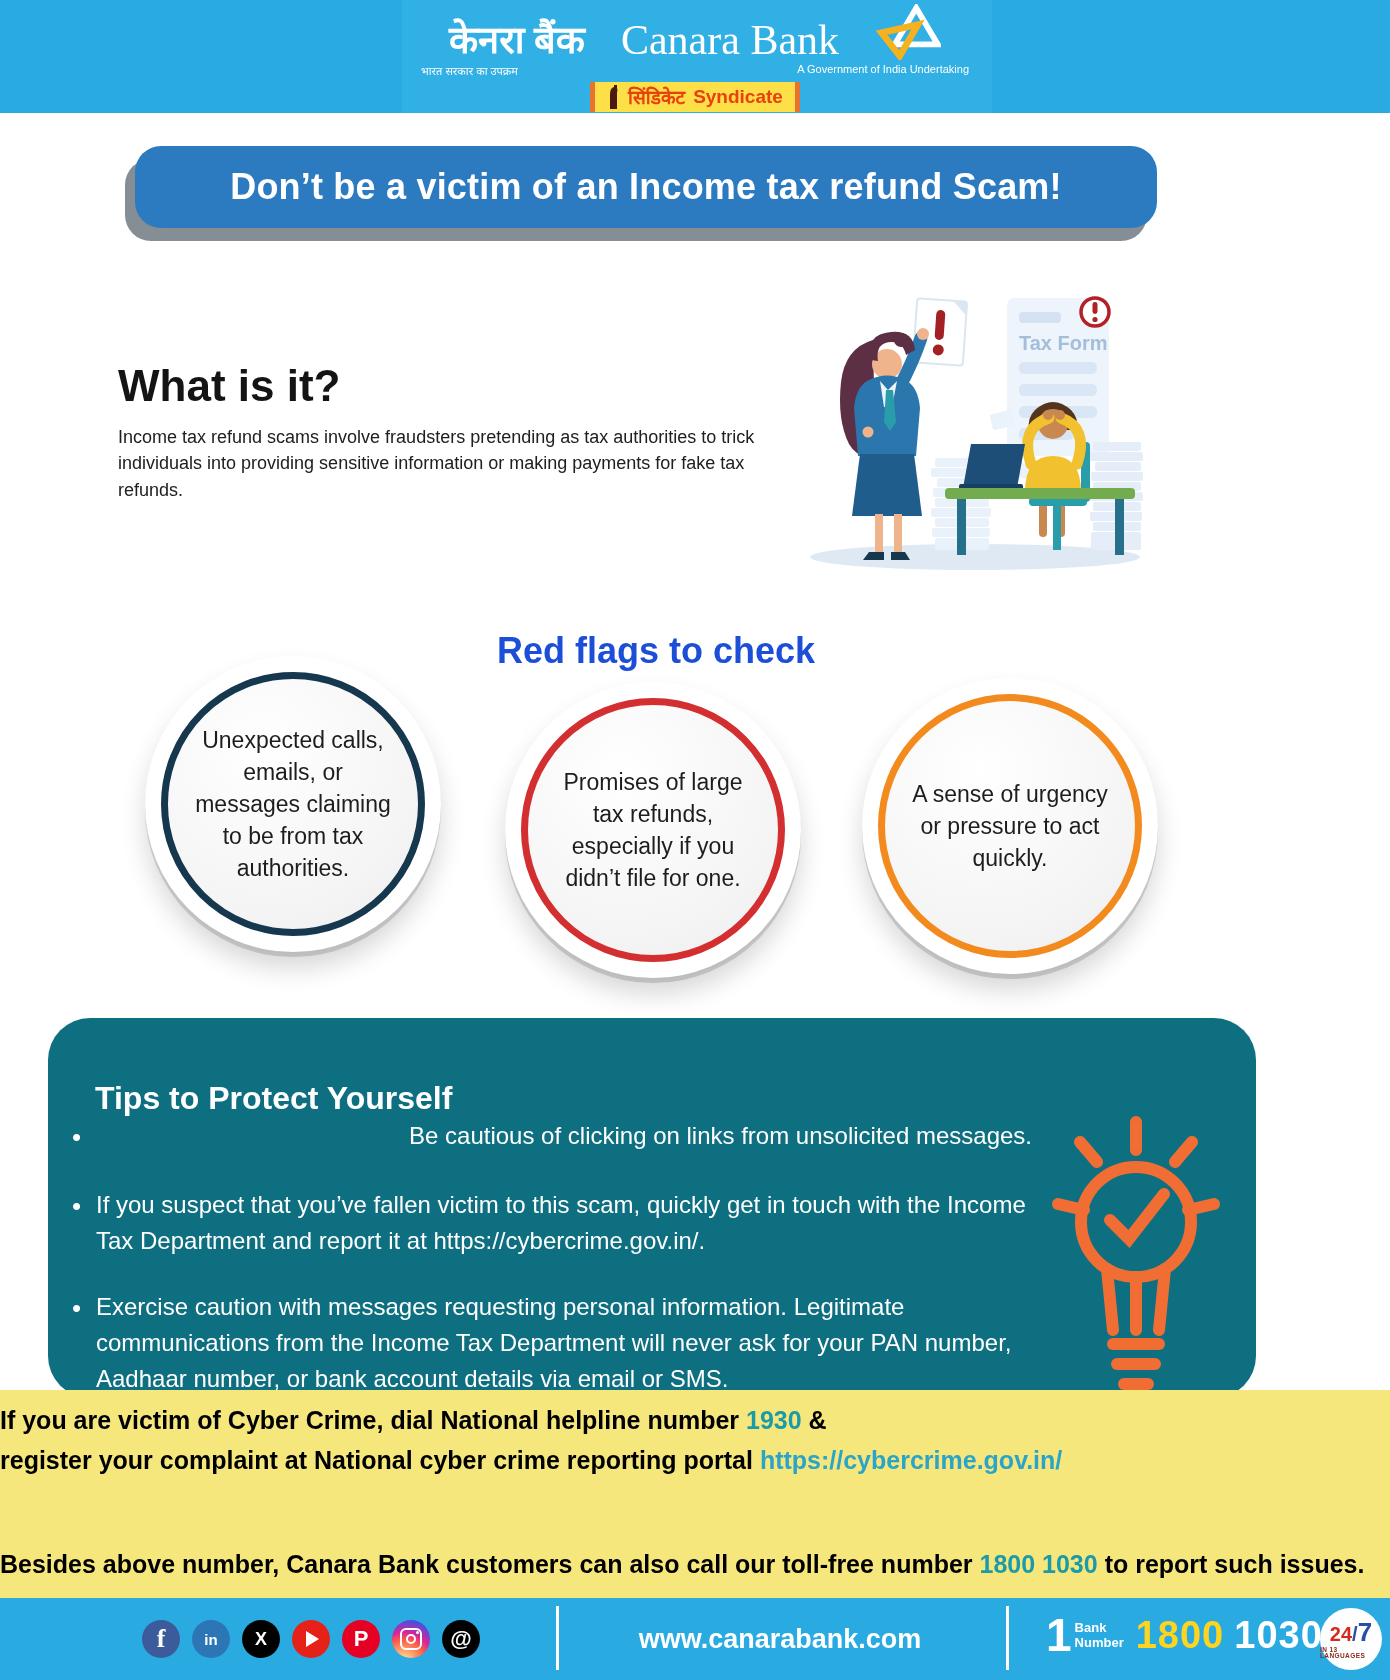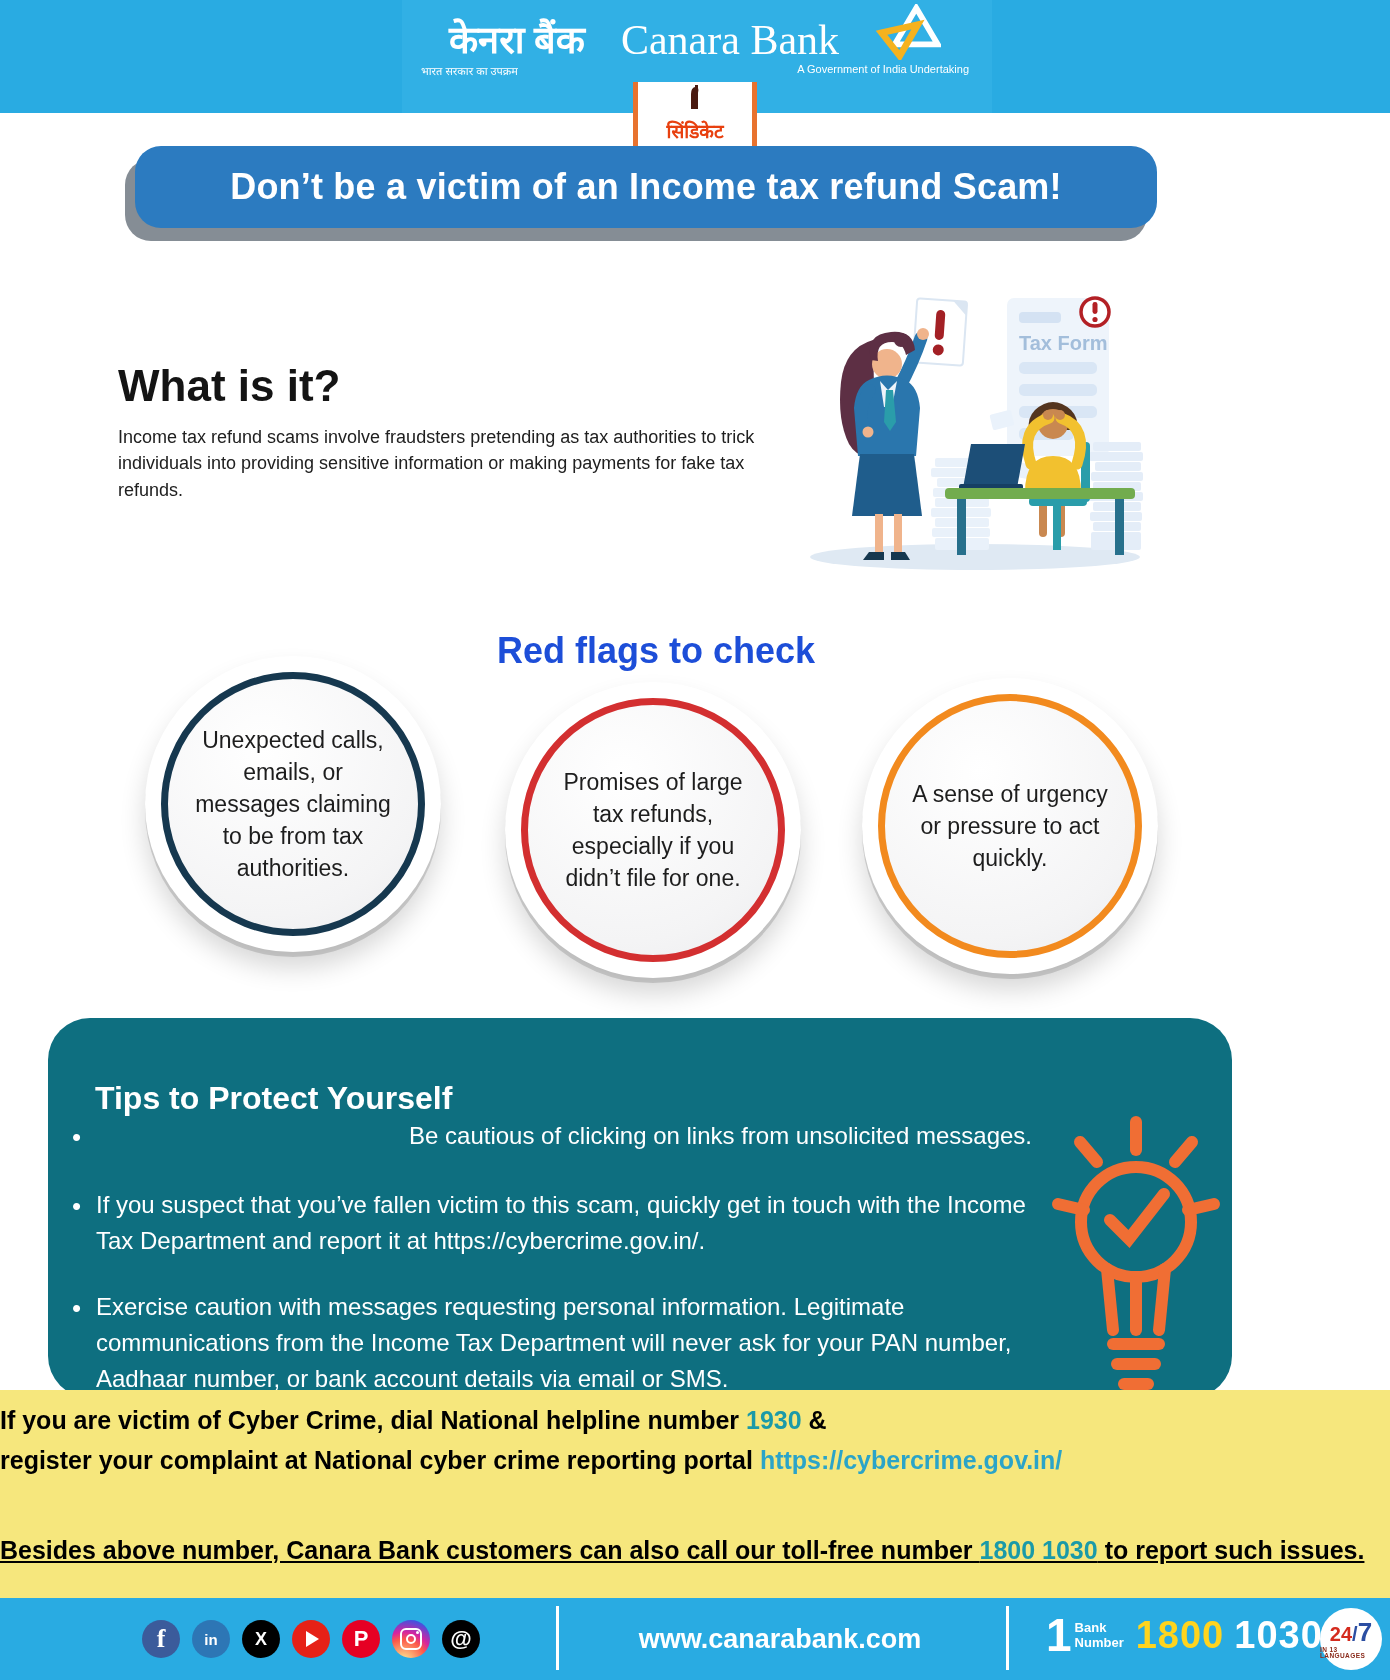--- a/index.html
+++ b/index.html
@@ -9,22 +9,22 @@
   }
   
   .topbar{position:absolute;left:0;top:0;width:1390px;height:113px;background:#29ABE2;}
   .logo-bg{position:absolute;left:402px;top:0;width:590px;height:113px;background:#31B0E5;}
   .logo-block{position:absolute;left:50%;top:4px;transform:translateX(-50%);width:560px;color:#fff;}
   .logo-row{display:flex;align-items:flex-end;justify-content:center;gap:36px;}
   .hindi-name{font-family:"Liberation Serif",serif;font-size:38px;font-weight:700;line-height:1.1;}
   .en-name{font-family:"Liberation Serif",serif;font-size:42px;line-height:1.05;}
   .tri-logo{width:66px;height:56px;margin-bottom:2px;}
   .tag-row{display:flex;justify-content:space-between;font-size:11px;margin-top:1px;padding:0 6px;}
-  .syndicate{margin:4px auto 0;width:max-content;background:#ffffff;border-left:5px solid #E8722E;border-right:5px solid #E8722E;
-    padding:2px 12px;display:flex;align-items:center;gap:8px;font-size:19px;font-weight:700;color:#E8400F;flex-direction:column;}
+  .syndicate{margin:4px auto 0;width:max-content;background:#fde047;border-left:5px solid #E8722E;border-right:5px solid #E8722E;
+    padding:2px 12px;display:flex;align-items:center;gap:8px;font-size:19px;font-weight:700;color:#E8400F;}
   .synd-icon svg{width:13px;height:26px;display:block;}
   
   .banner{position:absolute;left:135px;top:146px;width:1022px;height:82px;background:#2C7BC0;border-radius:26px;
     box-shadow:-10px 13px 0 #858D95;display:flex;align-items:center;justify-content:center;}
   .banner span{color:#fff;font-size:36px;font-weight:800;letter-spacing:.2px;}
   
   .what-heading{position:absolute;left:118px;top:324px;font-size:44px;font-weight:800;color:#141414;}
   .what-body{position:absolute;left:118px;top:406px;width:648px;font-size:18px;line-height:1.46;color:#202020;}
   .illus{position:absolute;left:795px;top:292px;width:350px;height:285px;}
   
@@ -32,32 +32,32 @@
   .flag-circle{position:absolute;width:296px;height:296px;border-radius:50%;background:#fff;
     box-shadow:0 16px 26px rgba(0,0,0,.16),0 5px 0 #dcdcdc;}
   .flag-inner{position:absolute;inset:16px;border-radius:50%;border:7px solid #000;
     background:radial-gradient(circle at 38% 28%,#ffffff 0%,#f4f4f5 70%,#ececee 100%);
     display:flex;align-items:center;justify-content:center;text-align:center;padding:20px;
     font-size:23px;line-height:1.4;color:#1d1d1d;box-sizing:border-box;}
   .c1{left:145px;top:656px;} .c1 .flag-inner{border-color:#16384F;}
   .c2{left:505px;top:682px;} .c2 .flag-inner{border-color:#D32F30;}
   .c3{left:862px;top:678px;} .c3 .flag-inner{border-color:#F28A1E;}
   
-  .tips-panel{position:absolute;left:48px;top:1018px;width:1184px;height:380px;background:#0E6F80;border-radius:42px;overflow:hidden;}
+  .tips-panel{position:absolute;left:48px;top:1018px;width:1184px;height:380px;background:#0E6F80;border-radius:42px;overflow:hidden;padding-left:24px;}
   .tips-heading{position:absolute;left:47px;top:30px;font-size:32px;font-weight:800;color:#fff;}
   .tips-list{position:absolute;left:24px;top:100px;width:960px;color:#fff;font-size:24px;line-height:1.5;}
   .tip{display:flex;gap:14px;margin-bottom:30px;justify-content:space-between;}
   .tip .dot{flex:0 0 auto;width:10px;}
   .tip .dot::before{content:"\2022";font-size:26px;}
   .bulb{position:absolute;left:1002px;top:92px;width:172px;height:300px;}
   
   .helpline{position:absolute;left:0;top:1390px;width:1390px;height:208px;background:#F6E77D;text-align:left;color:#000;box-sizing:border-box;padding-top:14px;}
   .helpline p{margin:0;font-size:25px;font-weight:700;line-height:1.35;}
   .helpline .hl2{margin-top:6px;}
-  .helpline .hl3{margin-top:56px;text-decoration:underline;}
+  .helpline .hl3{margin-top:70px;}
   .teal{color:#1B9AA8;}
   .link{color:#2BA4C8;}
   
   .footer{position:absolute;left:0;top:1598px;width:1390px;height:82px;background:#29ABE2;}
   .social-row{position:absolute;left:142px;top:22px;display:flex;gap:12px;align-items:center;}
   .sicon{width:38px;height:38px;border-radius:50%;display:flex;align-items:center;justify-content:center;color:#fff;font-weight:700;box-sizing:border-box;}
   .fb{background:#3B5B9B;font-family:"Liberation Serif",serif;font-size:26px;}
   .li{background:#2D76B5;font-size:15px;}
   .xx{background:#000;font-size:18px;}
   .yt{background:#E62117;}

